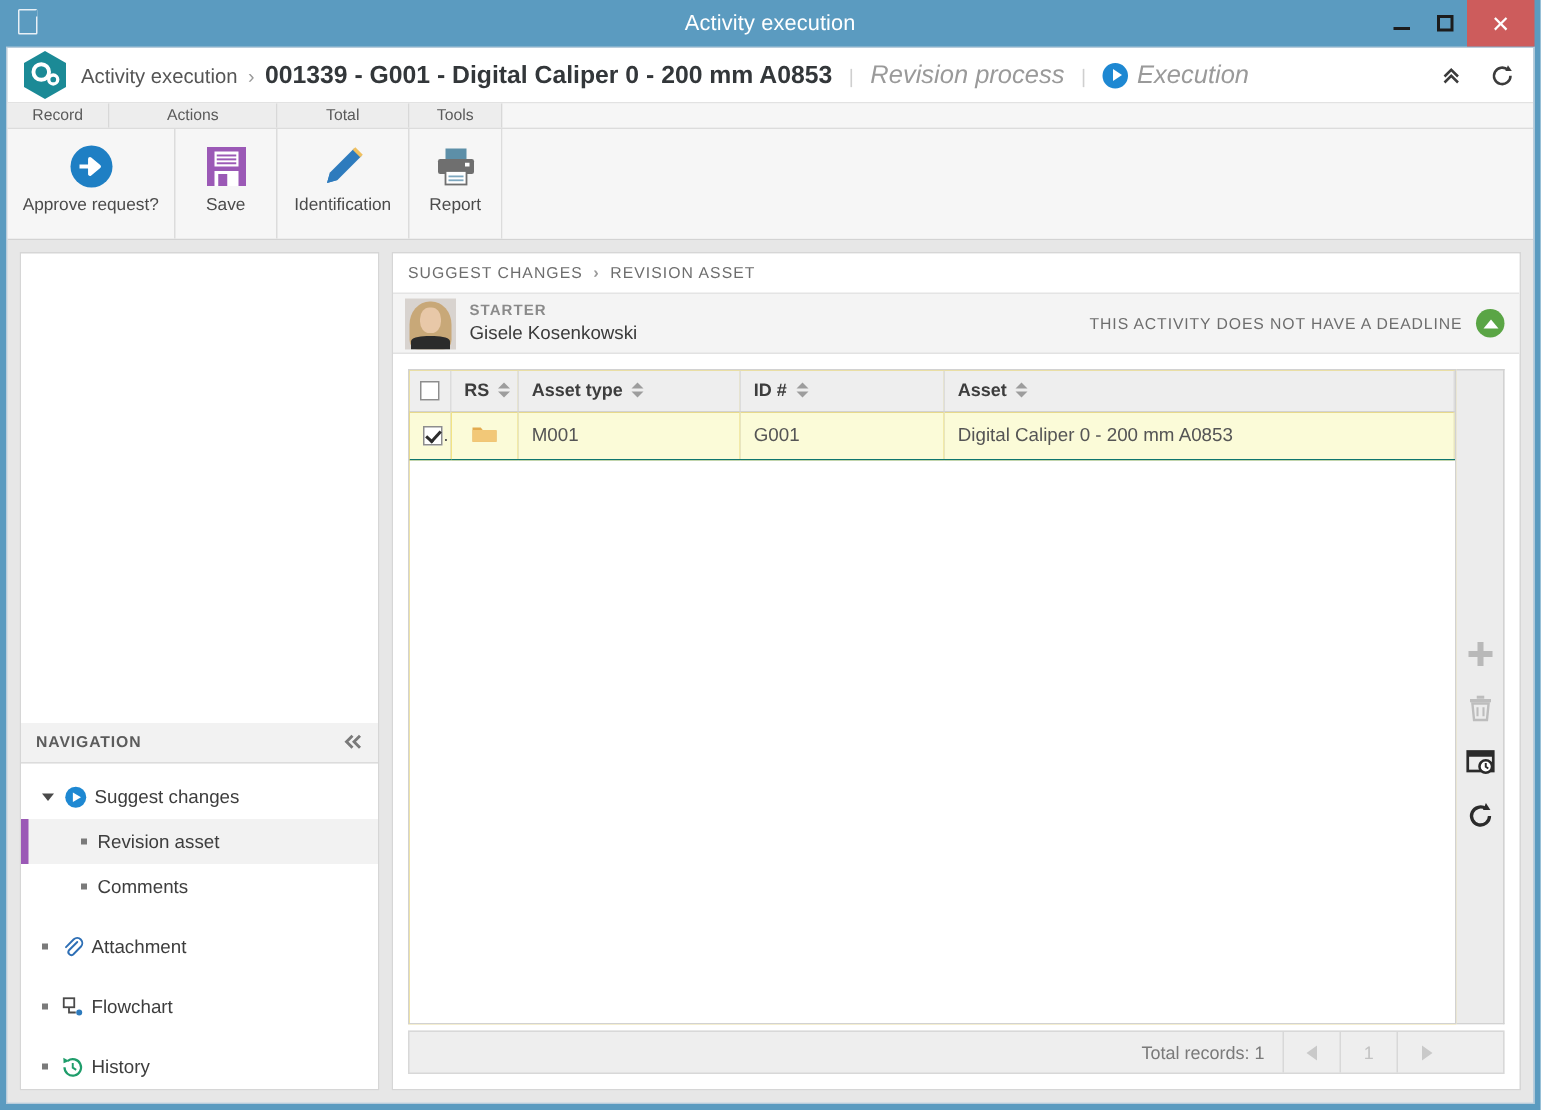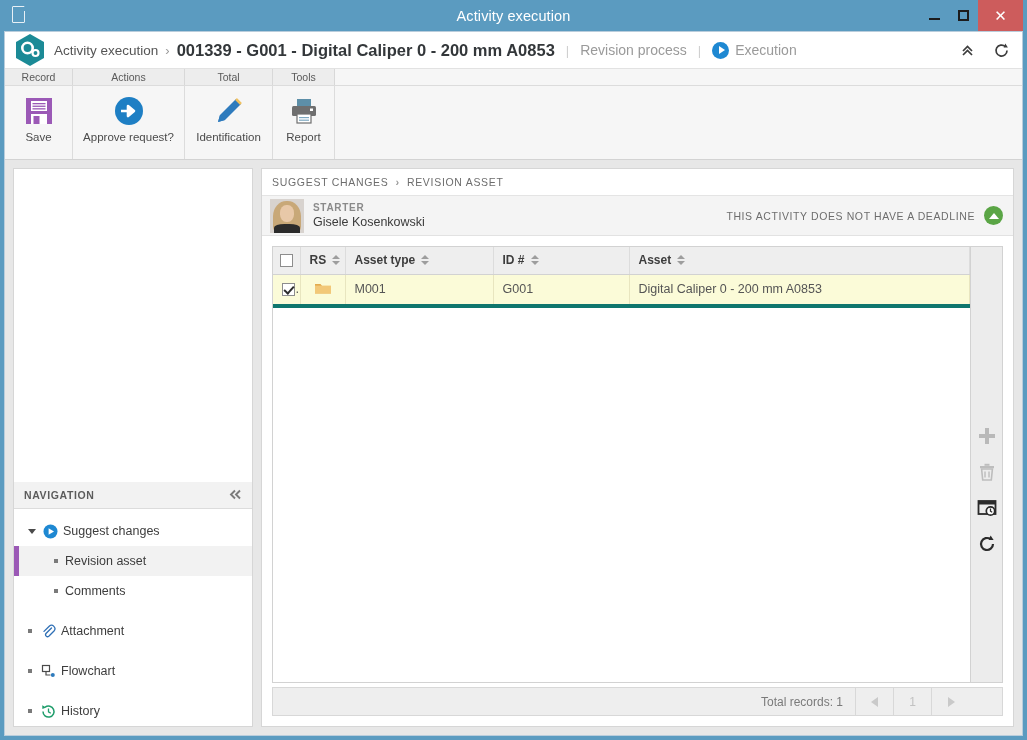--- a/index.html
+++ b/index.html
@@ -90,21 +90,21 @@
   .crumb-sep {
     color: #9a9a9a; font-size: 13px; margin: 0 7px;
   }
   .crumb-title {
     font-size: 16.5px; font-weight: bold; color: #33373a; white-space: nowrap;
   }
   .hdr-divider {
     color: #cfcfcf; margin: 0 11px; font-size: 13px;
   }
   .hdr-link {
-    font-size: 14px; color: #9a9a9a; white-space: nowrap;
+    font-size: 17px; color: #9a9a9a; white-space: nowrap; font-style: italic;
   }
   .play-badge {
     width: 17px; height: 17px; border-radius: 50%;
     background: #1e88d2; display: inline-flex;
     align-items: center; justify-content: center;
     margin-right: 6px; flex: 0 0 17px;
   }
   .play-badge:after {
     content: ""; width: 0; height: 0;
     border-style: solid; border-width: 4px 0 4px 6px;
@@ -292,21 +292,21 @@
   table.grid thead th .hdr-inner { display: flex; align-items: center; gap: 6px; }
   .sorter { display: inline-flex; flex-direction: column; gap: 2px; }
   .sorter i {
     width: 0; height: 0; display: block;
     border-style: solid;
   }
   .sorter i.up { border-width: 0 4px 4px 4px; border-color: transparent transparent #9d9d9d transparent; }
   .sorter i.dn { border-width: 4px 4px 0 4px; border-color: #9d9d9d transparent transparent transparent; }
   table.grid tbody td {
     height: 32px;
-    border-bottom: 4px solid #0f766e;
+    border-bottom: 1px solid #0f766e;
     border-right: 1px solid #e8e5bf;
     font-size: 12.5px; color: #555555;
     padding: 0 9px; white-space: nowrap; overflow: hidden; text-overflow: ellipsis;
   }
   tbody tr.row-selected td { background: #fbfbd8; }
   td.chk { width: 27px; padding: 0; text-align: center; }
   td.rs { width: 45px; text-align: center; padding: 0; }
   .cbox {
     width: 13px; height: 13px; border: 1px solid #8d8d8d; background: #fff;
     display: inline-block; position: relative; vertical-align: middle;
@@ -411,46 +411,46 @@
     <div class="ribbon">
       <div class="ribbon-tabs">
         <div class="ribbon-tab" style="width:68px">Record</div>
         <div class="ribbon-tab" style="width:112px">Actions</div>
         <div class="ribbon-tab" style="width:88px">Total</div>
         <div class="ribbon-tab" style="width:62px">Tools</div>
         <div class="ribbon-spacer"></div>
       </div>
       <div class="ribbon-groups">
 
+        <div class="ribbon-group" style="width:112px">
+          <div class="ribbon-btn">
+            <span class="glyph">
+              <svg width="34" height="34" viewBox="0 0 34 34">
+                <circle cx="17" cy="17" r="14" fill="#1e7fc4"></circle>
+                <path d="M9 17 H20 M16 12 L22 17 L16 22 Z" fill="#ffffff" stroke="#ffffff" stroke-width="2.6" stroke-linejoin="round"></path>
+              </svg>
+            </span>
+            <span class="label">Approve request?</span>
+          </div>
+        </div>
+
         <div class="ribbon-group" style="width:68px">
           <div class="ribbon-btn">
             <span class="glyph">
               <svg width="32" height="32" viewBox="0 0 32 32">
                 <rect x="3" y="3" width="26" height="26" fill="#9b59b6"></rect>
                 <rect x="8" y="6" width="16" height="10" fill="#ffffff"></rect>
                 <rect x="9.5" y="8" width="13" height="1.3" fill="#9b59b6"></rect>
                 <rect x="9.5" y="10.6" width="13" height="1.3" fill="#9b59b6"></rect>
                 <rect x="9.5" y="13.2" width="13" height="1.3" fill="#9b59b6"></rect>
                 <rect x="8" y="19" width="16" height="10" fill="#ffffff"></rect>
                 <rect x="10.5" y="21" width="6" height="8" fill="#9b59b6"></rect>
               </svg>
             </span>
             <span class="label">Save</span>
-          </div>
-        </div>
-
-        <div class="ribbon-group" style="width:112px">
-          <div class="ribbon-btn">
-            <span class="glyph">
-              <svg width="34" height="34" viewBox="0 0 34 34">
-                <circle cx="17" cy="17" r="14" fill="#1e7fc4"></circle>
-                <path d="M9 17 H20 M16 12 L22 17 L16 22 Z" fill="#ffffff" stroke="#ffffff" stroke-width="2.6" stroke-linejoin="round"></path>
-              </svg>
-            </span>
-            <span class="label">Approve request?</span>
           </div>
         </div>
 
         <div class="ribbon-group" style="width:88px">
           <div class="ribbon-btn">
             <span class="glyph">
               <svg width="32" height="32" viewBox="0 0 32 32">
                 <path d="M23 4 L28 9 L12 25 L5 27 L7 20 Z" fill="#2e7bbd"></path>
                 <path d="M7 20 L12 25 L5 27 Z" fill="#2e7bbd"></path>
                 <path d="M23 4 L28 9" stroke="#f0c060" stroke-width="2.5"></path>

